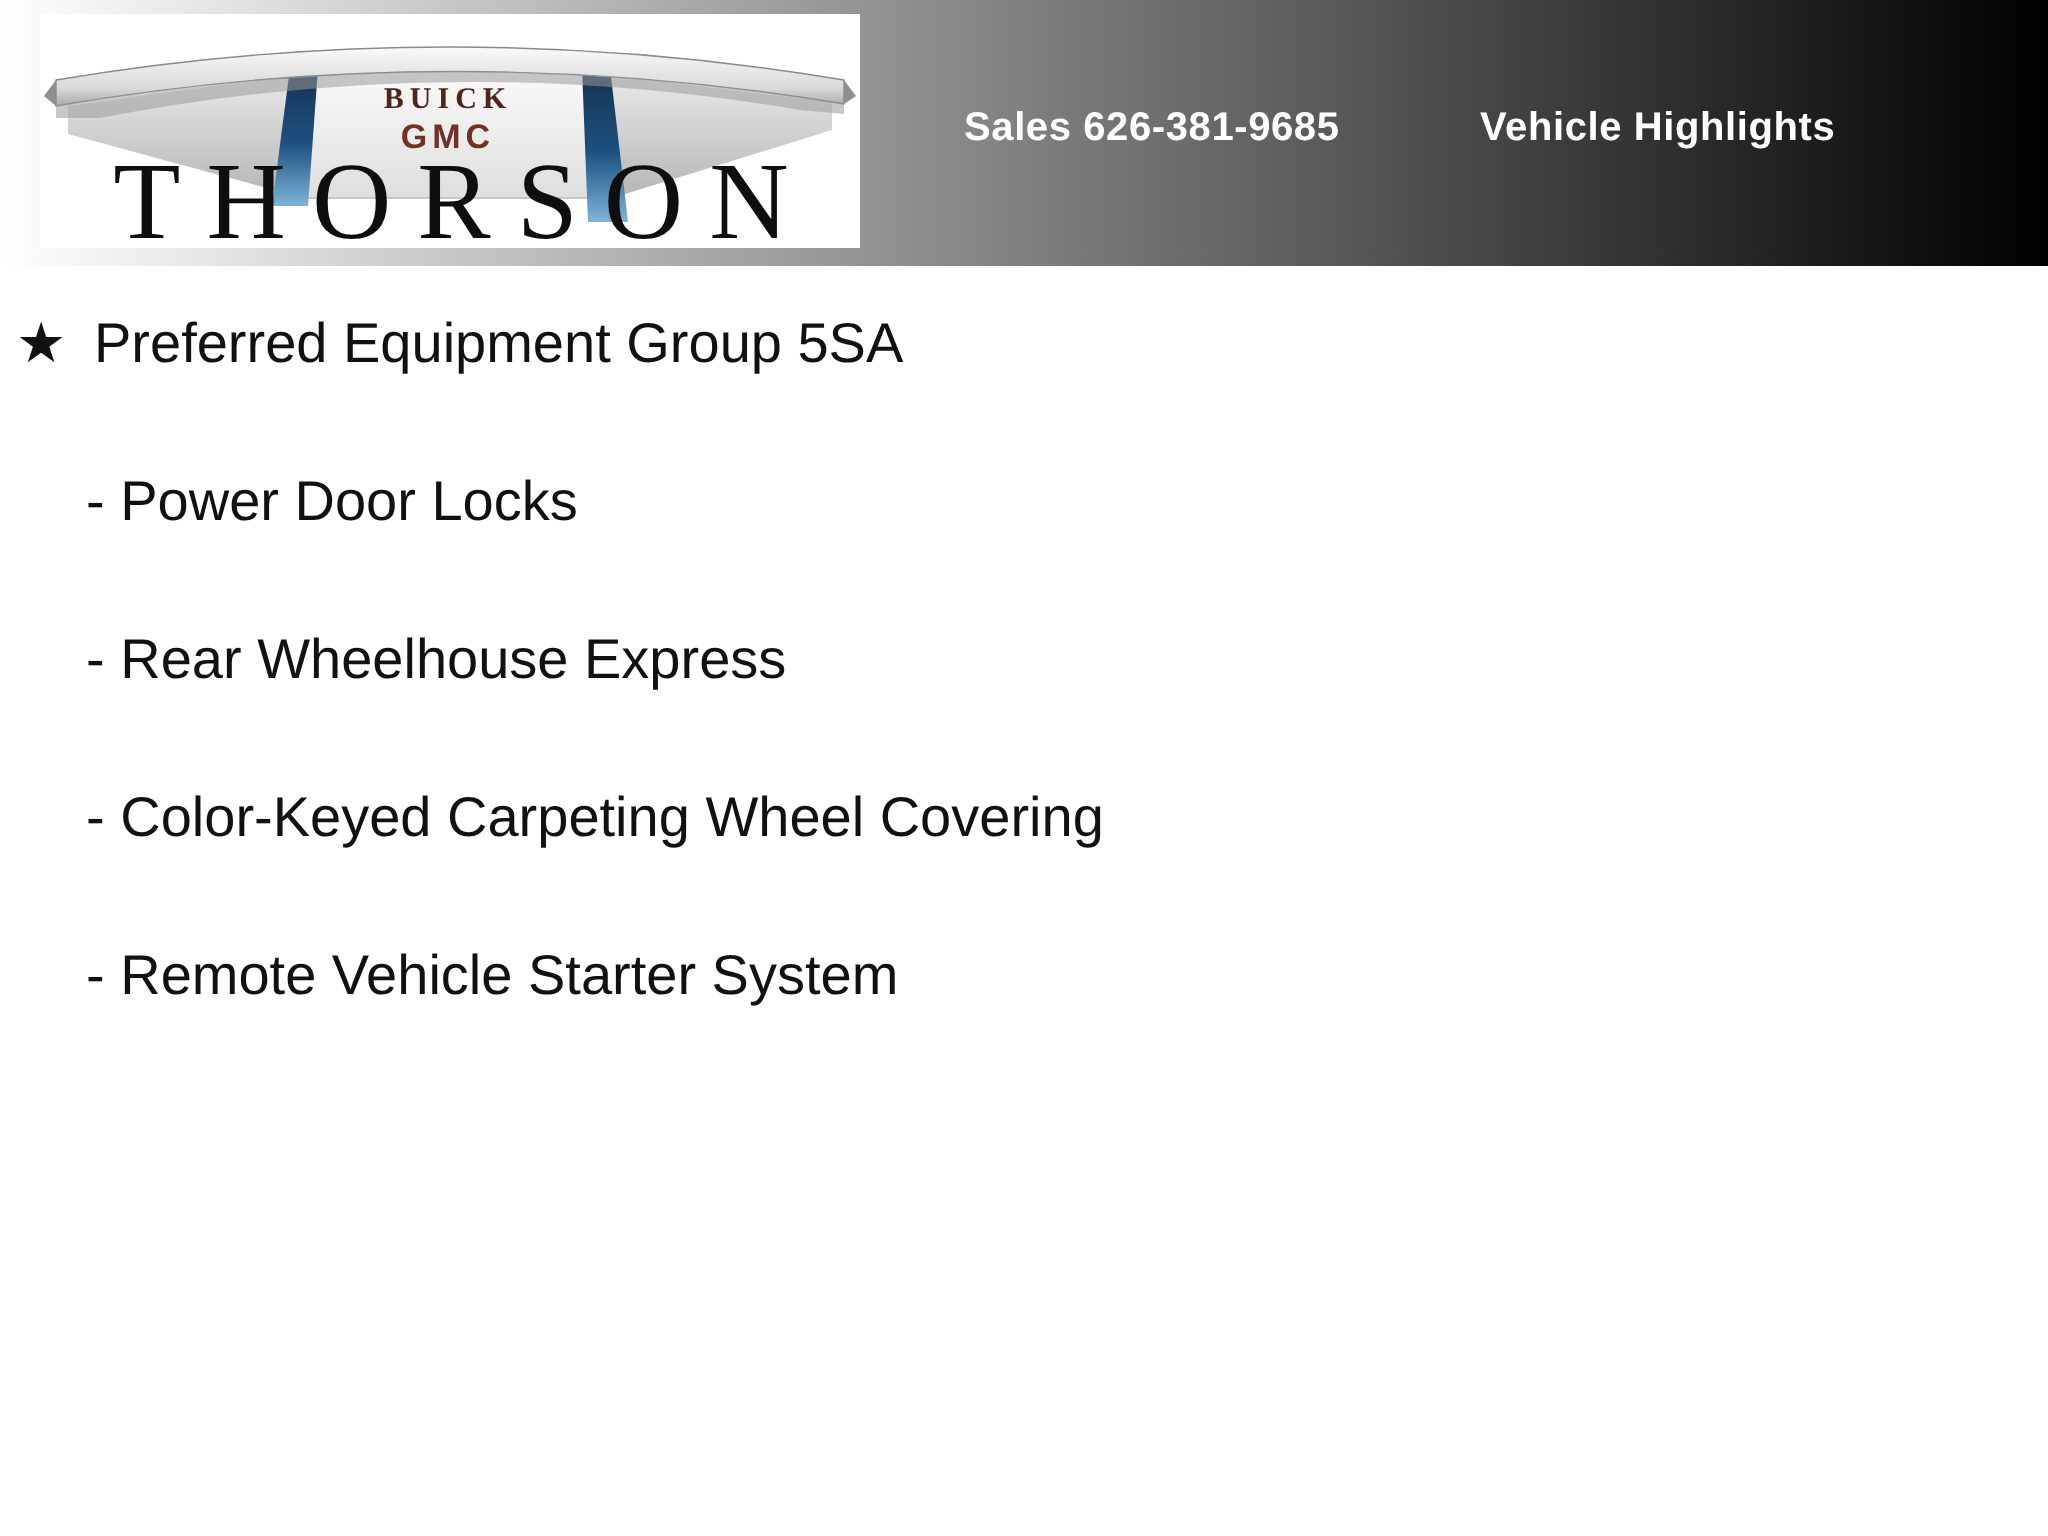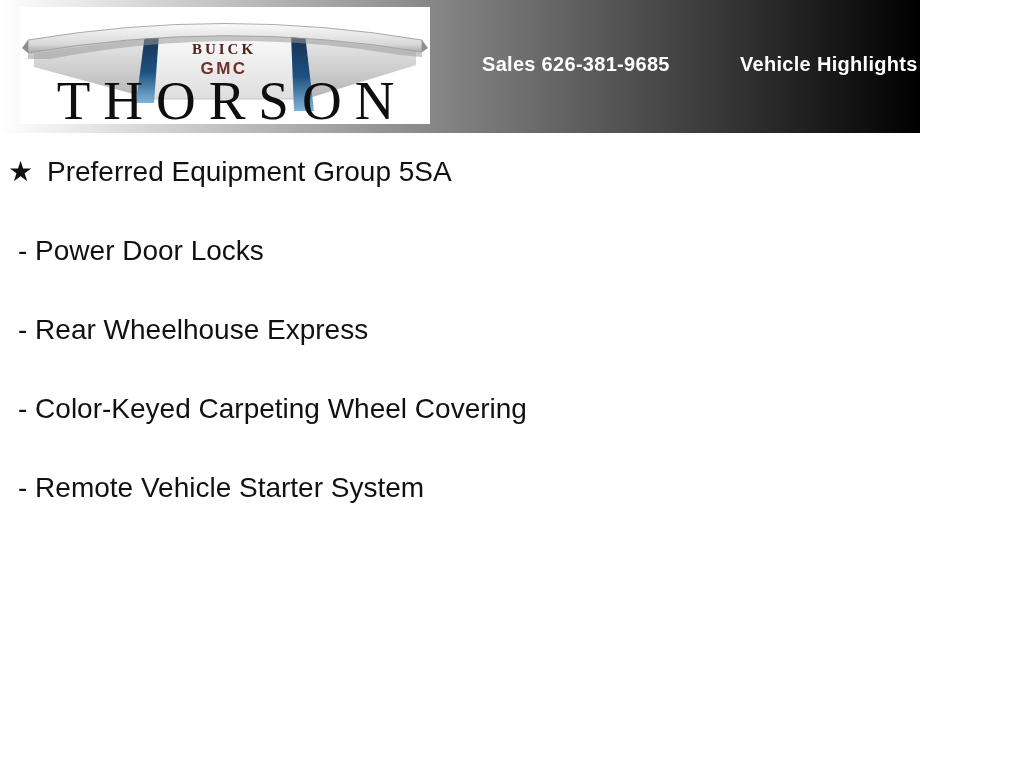--- a/index.html
+++ b/index.html
@@ -6,21 +6,21 @@
   body {
     width: 1024px; height: 768px;
     background: #ffffff;
     font-family: "Liberation Sans", sans-serif;
     overflow: hidden;
   }
 
   
   .header {
     position: relative;
-    width: 920px; height: 133px;
+    width: 1024px; height: 133px;
     background: linear-gradient(to right, #ffffff 0%, #000000 100%);
   }
   .logo-box {
     position: absolute;
     left: 20px; top: 7px;
     width: 410px; height: 117px;
     background: #ffffff;
   }
   .logo-box svg { display: block; width: 410px; height: 117px; }
   .header-text {
@@ -41,21 +41,21 @@
     font-size: 28px;
     line-height: 1.15;
   }
   .hl-row {
     height: 79px;
     display: flex;
     align-items: center;
     white-space: nowrap;
   }
   .hl-row.group { padding-left: 8px; }
-  .hl-row.sub   { padding-left: 18px; }
+  .hl-row.sub   { padding-left: 43px; }
   .star {
     display: inline-block;
     width: 39px;
     font-size: 28px;
     color: #111111;
   }
 
   
   .logo-thorson {
     font-family: "Liberation Serif", serif;

